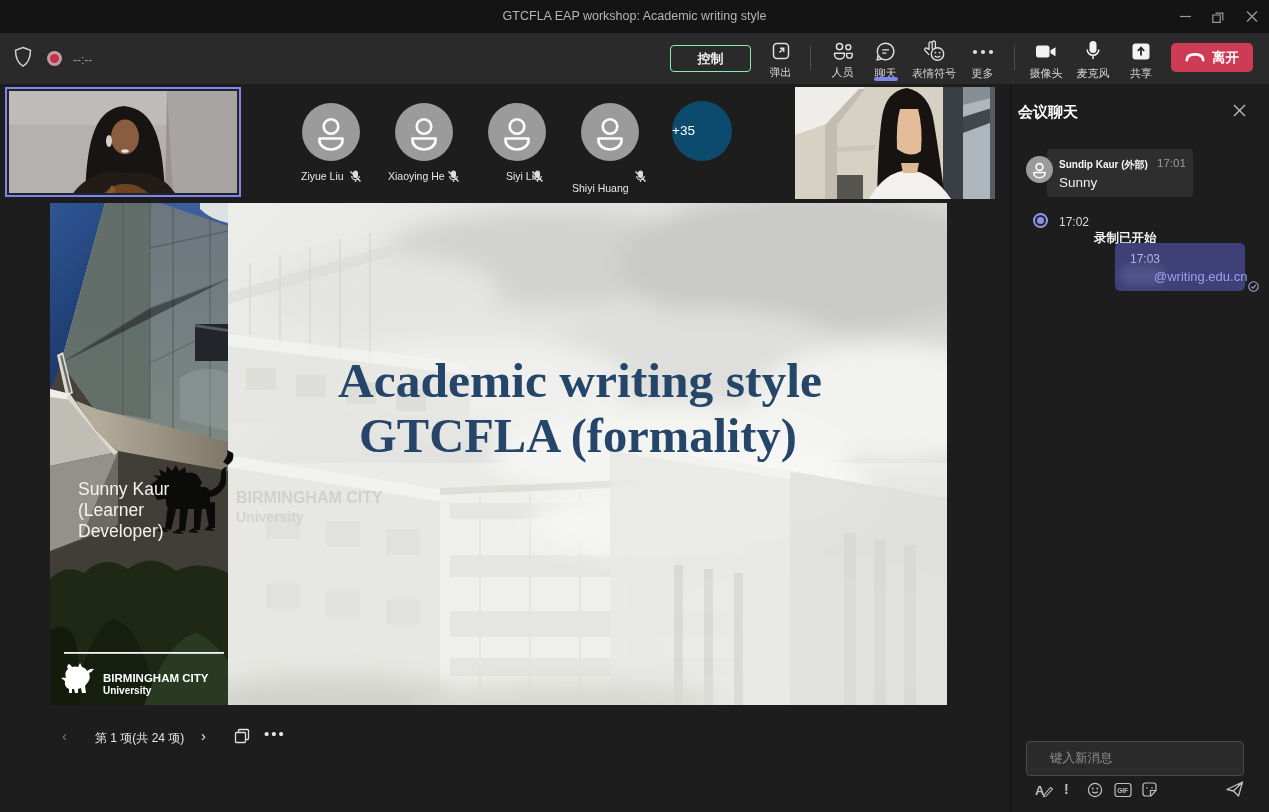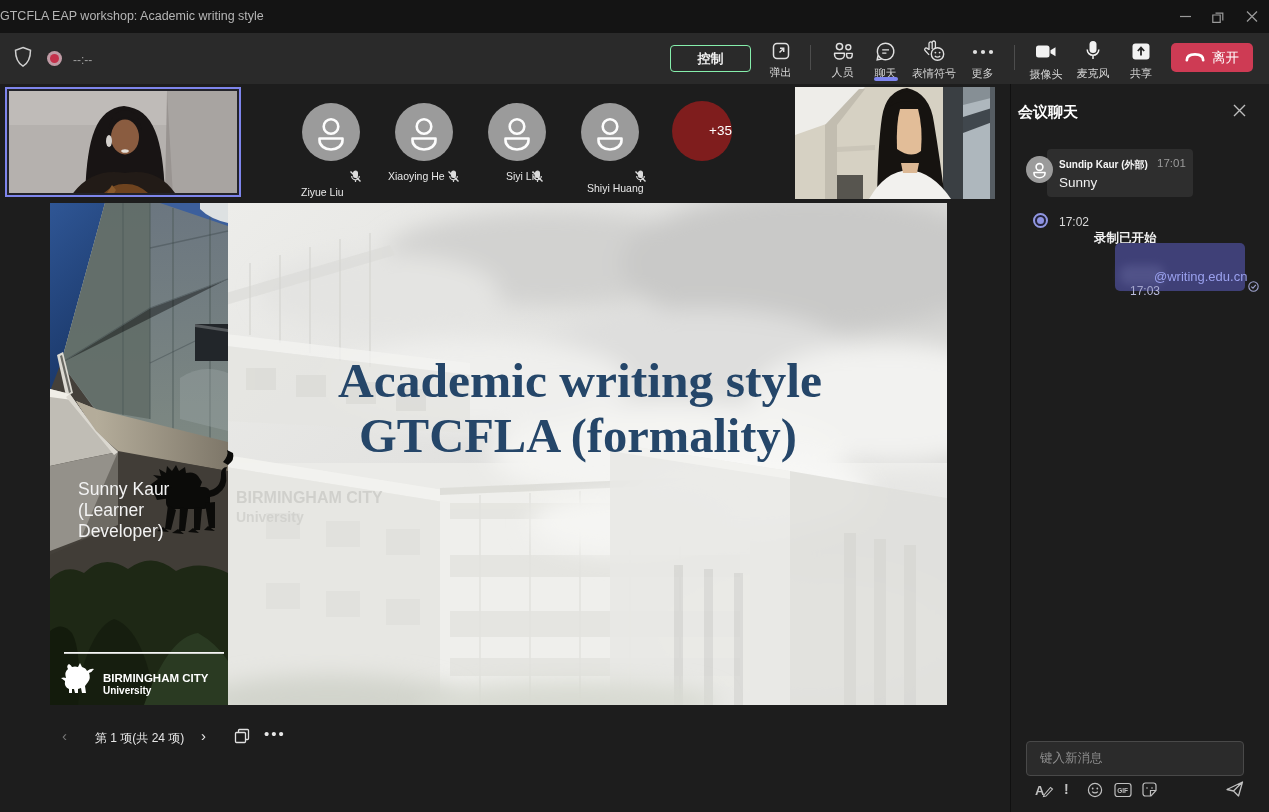--- a/index.html
+++ b/index.html
@@ -4,21 +4,21 @@
 <style>
   * { margin:0; padding:0; box-sizing:border-box; }
   html,body { width:1269px; height:812px; overflow:hidden; background:#1d1d1d;
     font-family:"Liberation Sans", sans-serif; }
   .abs { position:absolute; }
   #app { position:relative; width:1269px; height:812px; background:#1d1d1d; }
 
   
   #titlebar { position:absolute; left:0; top:0; width:1269px; height:33px; background:#141414; }
   #titletext { position:absolute; left:0; top:0; width:1269px; height:21px; line-height:33px;
-    color:#b5b5b5; font-size:12.5px; }
+    text-align:center; color:#b5b5b5; font-size:12.5px; }
   .winbtn { position:absolute; top:0; height:33px; width:44px; color:#9a9a9a; }
 
   
   #toolbar { position:absolute; left:0; top:33px; width:1269px; height:51px; background:#2a2a2a; }
   .tbtn { position:absolute; top:0; text-align:center; color:#d6d6d6; }
   .tlabel { font-size:11px; color:#d6d6d6; }
   .vsep { position:absolute; width:1px; background:#4d4d4d; }
 
   
   #stage { position:absolute; left:0; top:84px; width:1010px; height:728px; background:#1d1d1d; }
@@ -35,21 +35,21 @@
   .av { position:absolute; width:58px; height:58px; border-radius:50%; background:#9b9b9b; top:103px; }
   .avname { position:absolute; top:170px; height:13px; color:#e8e8e8; font-size:10.5px; white-space:nowrap; }
 
   
   #chat { position:absolute; left:1010px; top:84px; width:259px; height:728px; background:#1d1d1d; border-left:1px solid #101010; }
 
   .bubble1 { position:absolute; left:36px; top:65px; width:146px; height:48px; background:#2e2e2e; border-radius:4px; }
   .bubble2 { position:absolute; left:104px; top:159px; width:130px; height:48px; background:#3f4077; border-radius:5px; }
 
   #chatinput { position:absolute; left:15px; top:657px; width:218px; height:35px; background:#2b2b2b;
-    border:1px solid #494949; border-radius:4px; color:#8d8d8d; font-size:12.5px; line-height:33px; padding-left:13px; }
+    border:1px solid #494949; border-radius:4px; color:#8d8d8d; font-size:12.5px; line-height:33px; padding-left:23px; }
 
   
   #slide { position:absolute; left:50px; top:203px; width:897px; height:502px; background:#ecece9; }
 </style>
 </head>
 <body>
 <div id="app">
 
   <div id="titlebar">
     <div id="titletext">GTCFLA EAP workshop: Academic writing style</div>
@@ -120,21 +120,21 @@
       <svg width="22" height="20" viewBox="0 0 22 20" style="margin-top:9px">
         <circle cx="3" cy="10" r="2.1" fill="#e0e0e0"></circle>
           <circle cx="11" cy="10" r="2.1" fill="#e0e0e0"></circle>
           <circle cx="19" cy="10" r="2.1" fill="#e0e0e0"></circle>
       </svg>
       <div class="tlabel">更多</div>
     </div>
 
     <div class="vsep" style="left:1014px; top:12px; height:25px;"></div>
 
-    <div class="tbtn" style="left:1025px; width:42px;font-family:Liberation Mono, monospace;">
+    <div class="tbtn" style="left:1025px; width:42px;">
       <svg width="26" height="20" viewBox="0 0 26 20" style="margin-top:9px">
         <rect x="3" y="3.5" width="13.5" height="12" rx="2.5" fill="#f2f2f2"></rect>
         <path d="M17.5 8.2 l5-3 v9 l-5-3 z" fill="#f2f2f2"></path>
       </svg>
       <div class="tlabel">摄像头</div>
     </div>
 
     <div class="tbtn" style="left:1072px; width:42px;">
       <svg width="18" height="22" viewBox="0 0 18 22" style="margin-top:7px">
         <rect x="5.5" y="1" width="7" height="12" rx="3.5" fill="#f2f2f2"></rect>
@@ -148,21 +148,21 @@
         <rect x="2.5" y="1.5" width="17" height="16" rx="3" fill="#f2f2f2"></rect>
         <path d="M11 13.5 V6 M7.8 9 L11 5.6 L14.2 9" fill="none" stroke="#262626" stroke-width="1.8"></path>
       </svg>
       <div class="tlabel">共享</div>
     </div>
 
     <div class="abs" style="left:1171px; top:10px; width:82px; height:29px; background:#ce3b54; border-radius:5px;">
       <svg width="20" height="11" viewBox="0 0 22 12" style="position:absolute; left:14px; top:9px;">
         <path d="M2 9 C2 4.5 6 2.5 11 2.5 s9 2 9 6.5" fill="none" stroke="#fff" stroke-width="3" stroke-linecap="round"></path>
       </svg>
-      <div class="abs" style="left:41px; top:6px; color:#fff; font-size:13.5px; font-weight:normal;">离开</div>
+      <div class="abs" style="left:41px; top:6px; color:#fff; font-size:13.5px; font-weight:bold;">离开</div>
     </div>
   </div>
 
   <div id="stage"></div>
 
   <div id="tileL">
     <div class="inner">
       <svg width="231" height="105" viewBox="0 0 231 105" preserveAspectRatio="none">
         <rect width="231" height="105" fill="#b5b1ae"></rect>
         <rect x="0" y="0" width="231" height="34" fill="#bfbbb8"></rect>
@@ -177,41 +177,41 @@
         <path d="M98 102 l5 -8 l4 5 l-4 7 z" fill="#8a5a2c"></path>
         <ellipse cx="100" cy="50" rx="3" ry="6" fill="#d4d0cc"></ellipse>
       </svg>
     </div>
   </div>
 
   <div class="av" style="left:302px"></div>
   <div class="av" style="left:395px"></div>
   <div class="av" style="left:488px"></div>
   <div class="av" style="left:581px"></div>
-  <div class="abs" style="left:672px; top:101px; width:60px; height:60px; border-radius:50%; background:#7f1d1d; color:#fff; font-size:13.5px; text-align:right; line-height:60px;">+35</div>
+  <div class="abs" style="left:672px; top:101px; width:60px; height:60px; border-radius:50%; background:#0c4a6e; color:#fff; font-size:13.5px; text-align:left; line-height:60px;">+35</div>
   <svg class="abs" style="left:302px; top:103px" width="58" height="58" viewBox="0 0 58 58">
     <circle cx="29" cy="23.5" r="7.3" fill="none" stroke="#fdfdfd" stroke-width="2.6"></circle>
     <path d="M17.5 35.5 h23 v2 a11.5 9 0 0 1 -23 0 z" fill="none" stroke="#fdfdfd" stroke-width="2.6" stroke-linejoin="round"></path>
   </svg>
   <svg class="abs" style="left:395px; top:103px" width="58" height="58" viewBox="0 0 58 58">
     <circle cx="29" cy="23.5" r="7.3" fill="none" stroke="#fdfdfd" stroke-width="2.6"></circle>
     <path d="M17.5 35.5 h23 v2 a11.5 9 0 0 1 -23 0 z" fill="none" stroke="#fdfdfd" stroke-width="2.6" stroke-linejoin="round"></path>
   </svg>
   <svg class="abs" style="left:488px; top:103px" width="58" height="58" viewBox="0 0 58 58">
     <circle cx="29" cy="23.5" r="7.3" fill="none" stroke="#fdfdfd" stroke-width="2.6"></circle>
     <path d="M17.5 35.5 h23 v2 a11.5 9 0 0 1 -23 0 z" fill="none" stroke="#fdfdfd" stroke-width="2.6" stroke-linejoin="round"></path>
   </svg>
   <svg class="abs" style="left:581px; top:103px" width="58" height="58" viewBox="0 0 58 58">
     <circle cx="29" cy="23.5" r="7.3" fill="none" stroke="#fdfdfd" stroke-width="2.6"></circle>
     <path d="M17.5 35.5 h23 v2 a11.5 9 0 0 1 -23 0 z" fill="none" stroke="#fdfdfd" stroke-width="2.6" stroke-linejoin="round"></path>
   </svg>
-  <div class="avname" style="left:301px;margin-top:16px;">Ziyue Liu</div>
+  <div class="avname" style="left:301px;">Ziyue Liu</div>
   <div class="avname" style="left:388px;">Xiaoying He</div>
   <div class="avname" style="left:506px;">Siyi Liu</div>
-  <div class="avname" style="left:587px;margin-top:12px;">Shiyi Huang</div>
+  <div class="avname" style="left:572px;margin-top:12px;">Shiyi Huang</div>
 
   <svg class="abs" style="left:349px; top:170px" width="13" height="13" viewBox="0 0 13 13">
       <g stroke="#dcdcdc" fill="none" stroke-width="1.2">
         <rect x="4.6" y="1" width="3.8" height="6.5" rx="1.9" fill="#dcdcdc"></rect>
         <path d="M2.7 6 a3.8 3.8 0 0 0 7.6 0 M6.5 9.8 V12"></path>
         <path d="M1.5 1.5 L11.5 11.5" stroke-width="1.4"></path>
       </g>
     </svg>
   <svg class="abs" style="left:447px; top:170px" width="13" height="13" viewBox="0 0 13 13">
       <g stroke="#dcdcdc" fill="none" stroke-width="1.2">
@@ -479,21 +479,21 @@
     <div class="abs" style="left:48px; top:74px; color:#f5f5f5; font-size:10px; font-weight:bold;">Sundip Kaur (外部)</div>
     <div class="abs" style="left:146px; top:73px; color:#9b9b9b; font-size:11.5px;">17:01</div>
     <div class="abs" style="left:48px; top:91px; color:#efefef; font-size:13.5px;">Sunny</div>
 
     <div class="abs" style="left:22px; top:129px; width:15px; height:15px; border-radius:50%; border:2px solid #9197e2; background:#23233a;"></div>
     <div class="abs" style="left:26px; top:133px; width:7px; height:7px; border-radius:50%; background:#8d92e0;"></div>
     <div class="abs" style="left:48px; top:131px; color:#d8d8d8; font-size:12px;">17:02</div>
     <div class="abs" style="left:83px; top:130px; color:#f2f2f2; font-size:12.5px; font-weight:bold;margin-top:16px;">录制已开始</div>
 
     <div class="bubble2"></div>
-    <div class="abs" style="left:119px; top:168px; color:#b9bbdd; font-size:12px;margin-top:32px;">17:03</div>
+    <div class="abs" style="left:119px; top:168px; color:#b9bbdd; font-size:12px;">17:03</div>
     <div class="abs" style="left:109px; top:181px; width:44px; height:20px; border-radius:8px; background:#585a90; filter:blur(4px); opacity:.7;"></div>
     <div class="abs" style="left:143px; top:185px; color:#9aa0ee; font-size:13px;">@writing.edu.cn</div>
     <svg class="abs" style="left:237px; top:197px" width="11" height="11" viewBox="0 0 11 11">
       <circle cx="5.5" cy="5.5" r="4.7" fill="none" stroke="#9fa3cf" stroke-width="1.1"></circle>
       <path d="M3.3 5.6 L5 7.2 L7.8 3.9" fill="none" stroke="#9fa3cf" stroke-width="1.1"></path>
     </svg>
 
     <div id="chatinput">键入新消息</div>
 
         <svg class="abs" style="left:24px; top:698px" width="19" height="16" viewBox="0 0 19 16">

